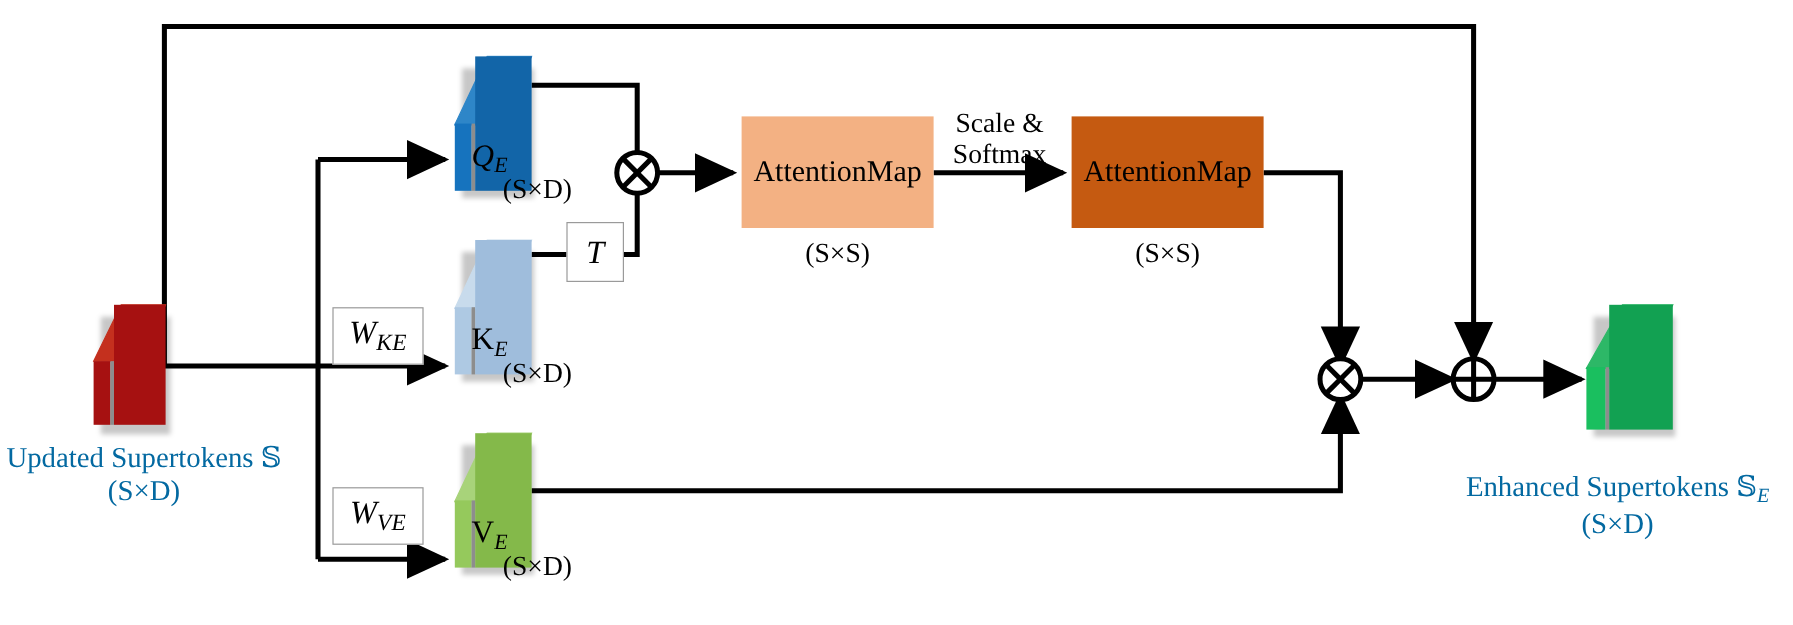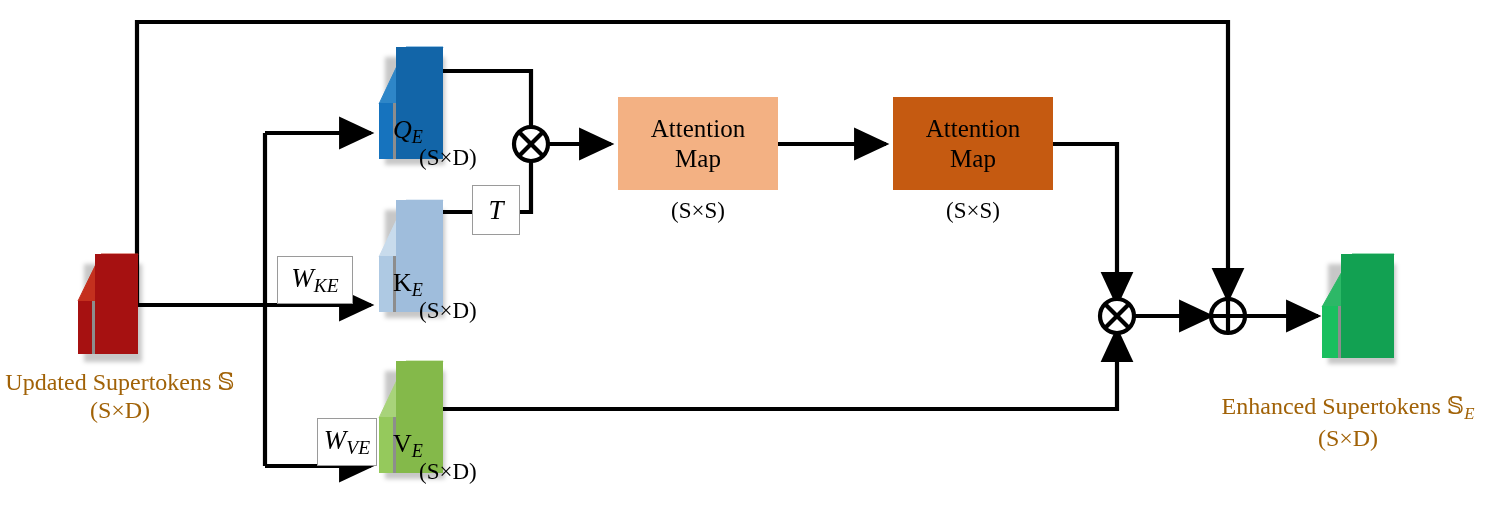--- a/index.html
+++ b/index.html
@@ -42,21 +42,21 @@
   }
   .wbox .sub {
     font-size: 0.72em;
     vertical-align: -0.28em;
     letter-spacing: .2px;
   }
   
   .amap {
     position: absolute;
     display: flex;
-    flex-direction: column;
+    flex-direction: row;
     align-items: center;
     justify-content: center;
     color: #000;
     font-size: 25px;
     line-height: 1.18;
     box-sizing: border-box;
   }
   
   .slab { position: absolute; }
   .slab .face {
@@ -80,21 +80,21 @@
   .slabtext .sub { font-size: 0.70em; vertical-align: -0.30em; }
   .dims {
     position: absolute;
     color: #000;
     font-size: 23px;
     white-space: nowrap;
     text-align: center;
   }
   .caption {
     position: absolute;
-    color: #a16207;
+    color: #0369a1;
     font-size: 24px;
     text-align: center;
     white-space: nowrap;
     line-height: 1.18;
   }
   .caption .sub { font-size: 0.70em; vertical-align: -0.30em; }
 </style>
 </head>
 <body>
 
@@ -208,21 +208,21 @@
   </div>
   <div class="slabtext" style="left:393px; top:268px;">
     <span>K</span><span class="sub" style="font-style:italic;">E</span>
   </div>
   <div class="dims" style="left:419px; top:298px; width:100px; text-align:left;">(S×D)</div>
 
   <div class="wbox" style="left:472px; top:185px; width:48px; height:50px; font-size:27px;">
     <span>T</span>
   </div>
 
-  <div class="wbox" style="left:277px; top:418px; width:60px; height:48px; font-size:27px;margin-left:40px;">
+  <div class="wbox" style="left:277px; top:406px; width:76px; height:48px; font-size:27px;">
     <span>
       <span>W</span><span class="sub">VE</span>
     </span>
   </div>
 
   <div class="slab" style="left:379px; top:361px; width:64px; height:112px;">
     <div class="shadow" style="left:6px; top:10px; width:60px; height:108px;"></div>
     <svg class="cap" style="left:-1px; top:-1px; width:66px; height:62px;" viewBox="0 0 66 62" xmlns="http://www.w3.org/2000/svg">
       <polygon points="1,58 28,1 65,1 38,58" fill="#A8D37A" stroke="#A8D37A" stroke-width="1"></polygon>
     </svg>
@@ -234,20 +234,24 @@
     <span>V</span><span class="sub" style="font-style:italic;">E</span>
   </div>
   <div class="dims" style="left:419px; top:459px; width:100px; text-align:left;">(S×D)</div>
 
   <div class="amap" style="left:618px; top:97px; width:160px; height:93px; background:#F3B183;">
     <div>Attention</div>
     <div>Map</div>
   </div>
   <div class="dims" style="left:618px; top:198px; width:160px;">(S×S)</div>
 
+  <div class="lbl" style="left:779px; top:90px; width:108px; font-size:23px;">
+    <div>Scale &amp;</div>
+    <div>Softmax</div>
+  </div>
 
   <div class="amap" style="left:893px; top:97px; width:160px; height:93px; background:#C55A11;">
     <div>Attention</div>
     <div>Map</div>
   </div>
   <div class="dims" style="left:893px; top:198px; width:160px;">(S×S)</div>
 
   <div class="slab" style="left:1322px; top:254px; width:72px; height:104px;">
     <div class="shadow" style="left:6px; top:10px; width:68px; height:100px;"></div>
     <svg class="cap" style="left:-1px; top:-1px; width:74px; height:58px;" viewBox="0 0 74 58" xmlns="http://www.w3.org/2000/svg">

